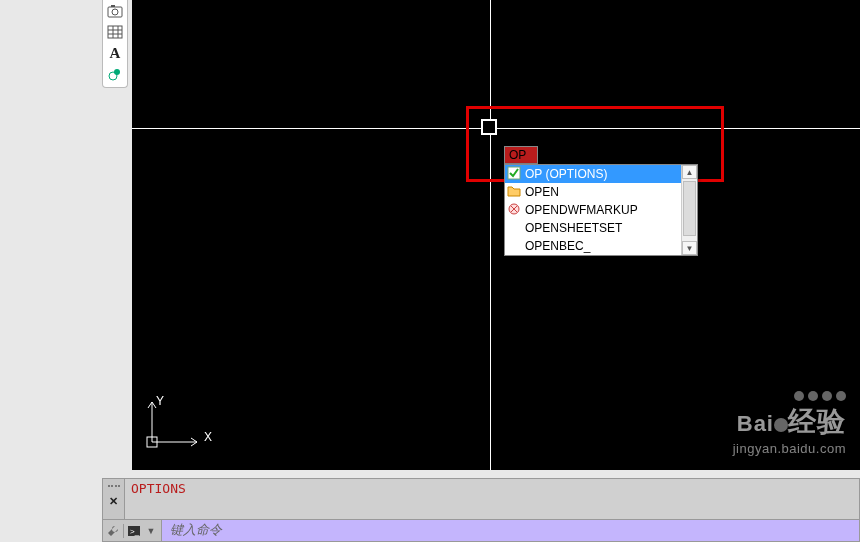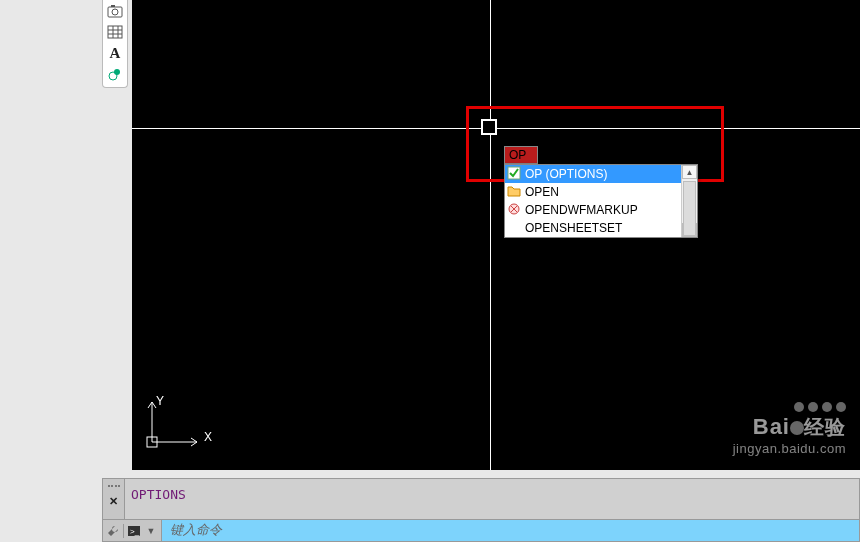--- a/index.html
+++ b/index.html
@@ -228,22 +228,22 @@
     color: #222;
     cursor: pointer;
   }
   .cmd-history {
     flex: 1;
     background: #d0d0d0;
     border: 1px solid #999;
     box-sizing: border-box;
     font-family: "SimSun", monospace;
     font-size: 13px;
-    color: #701a75;
-    padding: 8px 6px;
+    color: #b91c1c;
+    padding: 2px 6px;
     line-height: 16px;
     overflow: hidden;
   }
   .cmd-bottom {
     display: flex;
     height: 22px;
   }
   .cmd-icons {
     width: 60px;
     background: #c6c6c6;
@@ -265,21 +265,21 @@
     font-size: 11px;
     color: #333;
   }
   .cmd-icons .sep {
     width: 1px;
     height: 14px;
     background: #999;
   }
   .cmd-input {
     flex: 1;
-    background: #7dd3fc;
+    background: #c4b5fd;
     border: 1px solid #999;
     border-top: none;
     border-left: none;
     box-sizing: border-box;
     font-family: "SimSun", monospace;
     font-style: italic;
     font-size: 13px;
     color: #666;
     padding: 2px 8px;
     line-height: 16px;
@@ -305,21 +305,21 @@
     width: 10px;
     height: 10px;
     background: rgba(255,255,255,0.4);
     border-radius: 50%;
   }
   .watermark .line1 {
     font-size: 22px;
     font-weight: bold;
     letter-spacing: 1px;
   }
-  .watermark .line1 .zh { font-size: 20px; }
+  .watermark .line1 .zh { font-size: 28px; }
   .watermark .line2 {
     font-size: 13px;
     color: rgba(255,255,255,0.5);
     letter-spacing: 0.5px;
   }
 </style>
 </head>
 <body>
 
 <div class="page">
@@ -397,20 +397,24 @@
                 <line x1="4" y1="4" x2="10" y2="10" stroke="#c44"></line>
                 <line x1="10" y1="4" x2="4" y2="10" stroke="#c44"></line>
               </svg>
           </span>
           <span>OPENDWFMARKUP</span>
         </div>
         <div class="item">
           <span class="ico"></span>
           <span>OPENSHEETSET</span>
         </div>
+        <div class="item">
+          <span class="ico"></span>
+          <span>OPENBEC_</span>
+        </div>
       </div>
       <div class="scrollbar">
         <div class="arrow">▲</div>
         <div class="track">
           <div class="thumb"></div>
         </div>
         <div class="arrow">▼</div>
       </div>
     </div>
 

